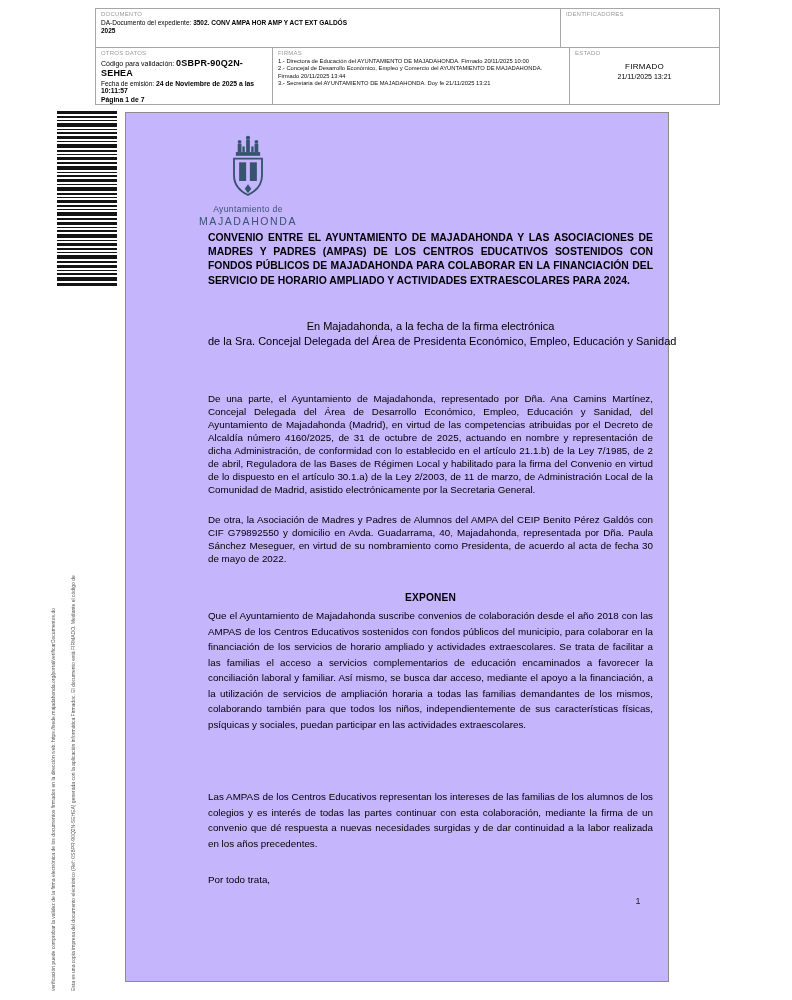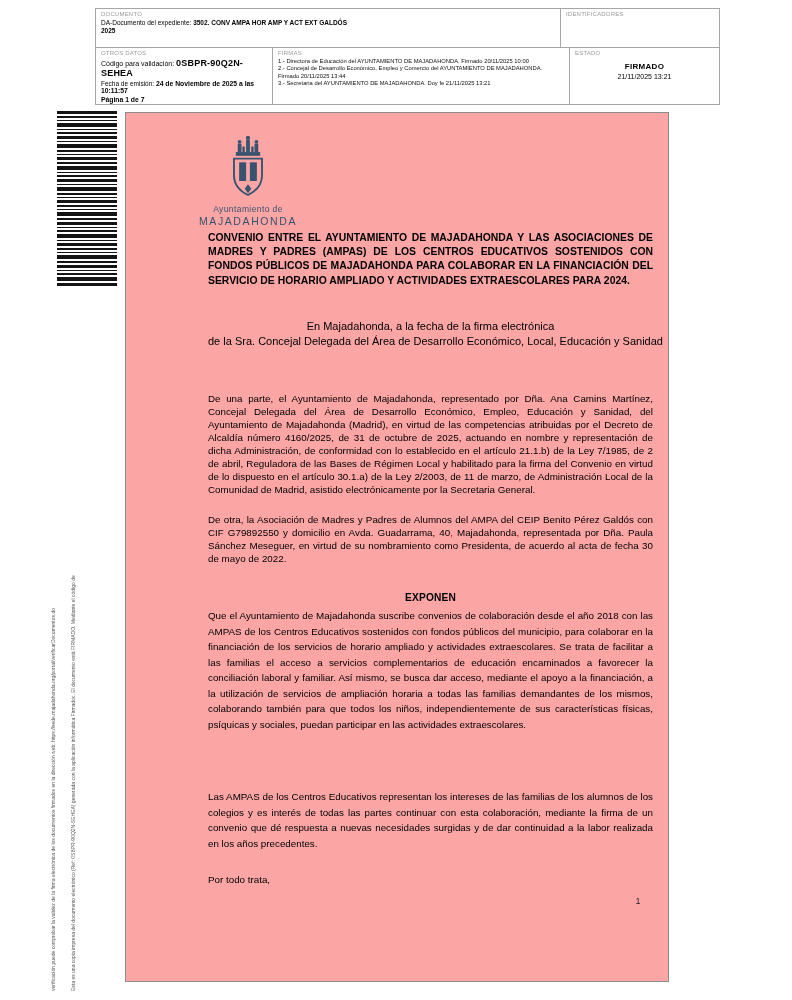--- a/index.html
+++ b/index.html
@@ -15,35 +15,35 @@
   .hcell + .hcell{border-left:1px solid #a6a6a6;}
   .hlabel{font-size:6px;color:#9a9a9a;letter-spacing:.2px;margin-bottom:2px;}
   .doc-line{font-size:6.5px;line-height:8px;max-width:250px;margin-top:1px;}
   .val-line{font-size:7px;margin-top:1px;}
   .val-code{font-size:9px;font-weight:bold;letter-spacing:.2px;}
   .emis{font-size:6.5px;margin-top:2px;}
   .emis b{font-size:6.8px;}
   .pagl{font-size:6.8px;font-weight:bold;margin-top:2px;}
   .firma-item{font-size:5.8px;line-height:7.4px;color:#111;}
   .estado-body{text-align:center;margin-top:6px;}
-  .estado-status{font-size:8px;font-weight:bold;letter-spacing:.3px;}
+  .estado-status{font-size:8px;font-weight:normal;letter-spacing:.3px;}
   .estado-date{font-size:7px;margin-top:2px;}
 
   
   .barcode{position:absolute;left:57px;top:111px;width:60px;height:176px;}
 
   
   .side-text{position:absolute;transform-origin:0 0;transform:rotate(-90deg) scale(0.5);
     font-size:10px;line-height:12px;color:#555;white-space:nowrap;width:1380px;}
   .side-text.l1{left:70px;top:991px;}
   .side-text.l2{left:50px;top:991px;}
 
   
   .doc-box{position:absolute;left:125px;top:112px;width:542px;height:868px;
-    border:1px solid #8c8c8c;background:#fca5a5;}
+    border:1px solid #8c8c8c;background:#c4b5fd;}
   .doc-box > *{position:absolute;}
 
   :root{--navy:#37536f;}
   .logo{left:52px;top:20px;width:140px;text-align:center;color:var(--navy);}
   .logo svg{display:block;margin:0 auto;}
   .logo-l1{font-size:8.5px;letter-spacing:.4px;margin-top:3px;}
   .logo-l2{font-size:10.5px;letter-spacing:1.6px;margin-top:1px;}
 
   .txt{left:82px;width:445px;}
   .title{top:118px;font-weight:bold;font-size:10.4px;line-height:14.2px;text-align:justify;}
@@ -170,21 +170,21 @@
         <path d="M15,27 h30 v18 c0,12 -8,17.5 -15,21 c-7,-3.5 -15,-9 -15,-21 z" fill="none" stroke="var(--navy)" stroke-width="2"></path>
       </svg>
       <div class="logo-l1">Ayuntamiento de</div>
       <div class="logo-l2">MAJADAHONDA</div>
     </div>
 
     <div class="txt title">CONVENIO ENTRE EL AYUNTAMIENTO DE MAJADAHONDA Y LAS ASOCIACIONES DE MADRES Y PADRES (AMPAS) DE LOS CENTROS EDUCATIVOS SOSTENIDOS CON FONDOS PÚBLICOS DE MAJADAHONDA PARA COLABORAR EN LA FINANCIACIÓN DEL SERVICIO DE HORARIO AMPLIADO Y ACTIVIDADES EXTRAESCOLARES PARA 2024.</div>
 
     <div class="txt dateline">
       <div>En Majadahonda, a la fecha de la firma electrónica</div>
-      <div>de la Sra. Concejal Delegada del Área de Desarrollo Económico, Local, Educación y Sanidad</div>
+      <div>de la Sra. Concejal Delegada del Área de Presidenta Económico, Empleo, Educación y Sanidad</div>
     </div>
 
 
     <div class="txt para p1">De una parte, el Ayuntamiento de Majadahonda, representado por Dña. Ana Camins Martínez, Concejal Delegada del Área de Desarrollo Económico, Empleo, Educación y Sanidad, del Ayuntamiento de Majadahonda (Madrid), en virtud de las competencias atribuidas por el Decreto de Alcaldía número 4160/2025, de 31 de octubre de 2025, actuando en nombre y representación de dicha Administración, de conformidad con lo establecido en el artículo 21.1.b) de la Ley 7/1985, de 2 de abril, Reguladora de las Bases de Régimen Local y habilitado para la firma del Convenio en virtud de lo dispuesto en el artículo 30.1.a) de la Ley 2/2003, de 11 de marzo, de Administración Local de la Comunidad de Madrid, asistido electrónicamente por la Secretaria General.</div>
 
     <div class="txt para p2"><span>De otra, la Asociación de Madres y Padres de Alumnos del AMPA del CEIP Benito Pérez Galdós con CIF G79892550 y domicilio en Avda. Guadarrama, 40</span><span style="color: rgb(192, 0, 0);">,</span><span> Majadahonda</span><span style="color: rgb(192, 0, 0);">,</span><span> representada por Dña. Paula Sánchez Meseguer, en virtud de su nombramiento como Presidenta, de acuerdo al acta de fecha 30 de mayo de 2022.</span></div>
 
     <div class="txt sec-head h-exp">EXPONEN</div>
 
     <div class="txt para p3">Que el Ayuntamiento de Majadahonda suscribe convenios de colaboración desde el año 2018 con las AMPAS de los Centros Educativos sostenidos con fondos públicos del municipio, para colaborar en la financiación de los servicios de horario ampliado y actividades extraescolares. Se trata de facilitar a las familias el acceso a servicios complementarios de educación encaminados a favorecer la conciliación laboral y familiar. Así mismo, se busca dar acceso, mediante el apoyo a la financiación, a la utilización de servicios de ampliación horaria a todas las familias demandantes de los mismos, colaborando también para que todos los niños, independientemente de sus características físicas, psíquicas y sociales, puedan participar en las actividades extraescolares.</div>

